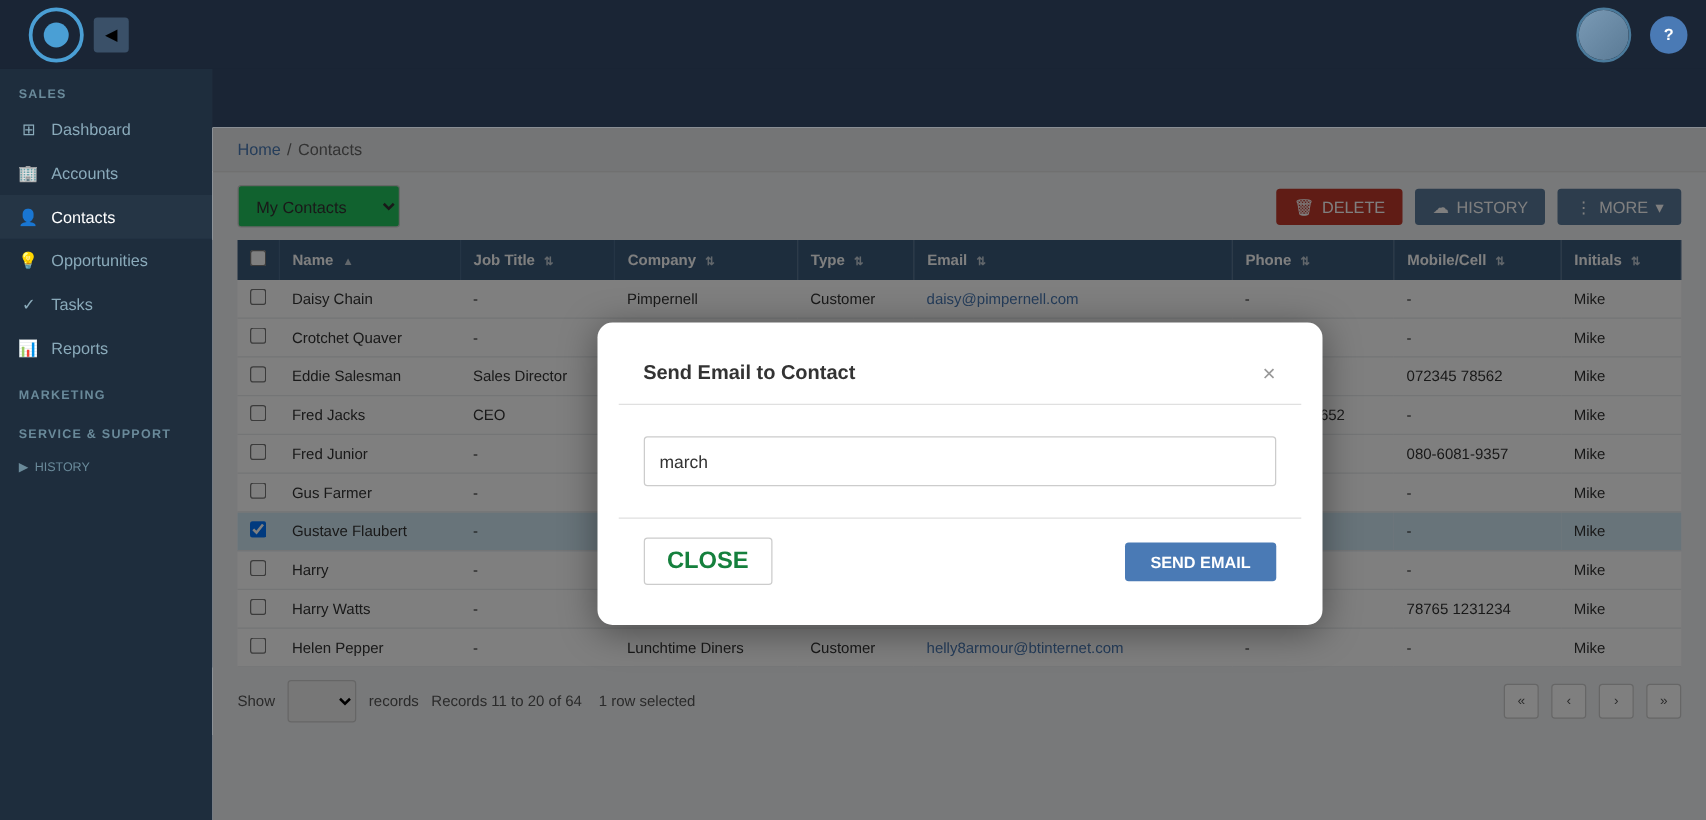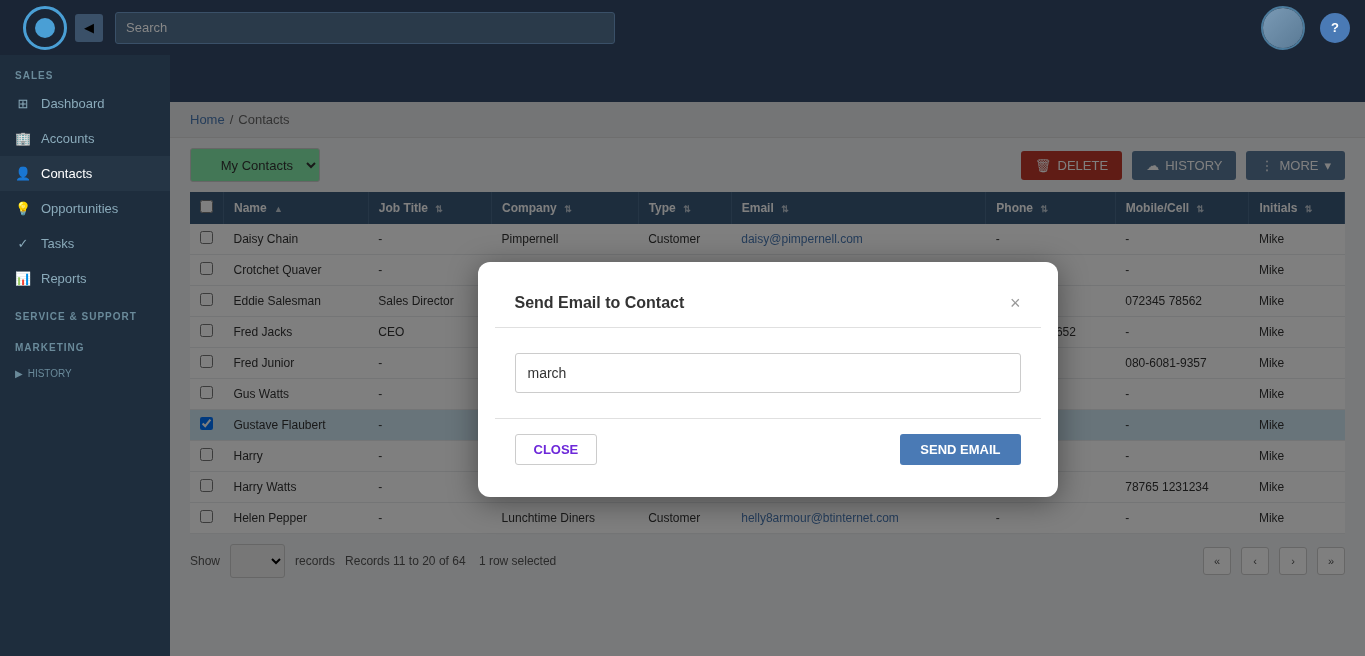--- a/index.html
+++ b/index.html
@@ -44,21 +44,21 @@
     .sidebar-item.active { color: #fff; background: #253545; }
     .sidebar-item .icon { width: 16px; text-align: center; }
     .sidebar-expand { color: #6a8a9a; font-size: 10px; padding: 10px 15px; cursor: pointer; display: flex; align-items: center; gap: 5px; }
 
     
     .content { flex: 1; background: #f0f2f4; overflow: hidden; position: relative; margin-top: 47px; }
     .breadcrumb { background: #e8eaec; padding: 10px 20px; display: flex; align-items: center; gap: 5px; color: #666; font-size: 13px; border-bottom: 1px solid #ddd; }
     .breadcrumb a { color: #4a7ab5; text-decoration: none; }
 
     .toolbar { display: flex; align-items: center; padding: 10px 20px; gap: 10px; background: #f0f2f4; }
-    .filter-select { height: 34px; padding: 0 10px; border: 1px solid #ccc; border-radius: 3px; background: #86efac; color: #333; font-size: 13px; cursor: pointer; min-width: 130px; text-align: right; }
+    .filter-select { height: 34px; padding: 0 10px; border: 1px solid #ccc; border-radius: 3px; background: #22c55e; color: #333; font-size: 13px; cursor: pointer; min-width: 130px; }
     .toolbar-spacer { flex: 1; }
     .btn-delete { background: #c0392b; color: #fff; border: none; padding: 7px 14px; border-radius: 3px; cursor: pointer; display: flex; align-items: center; gap: 6px; font-size: 13px; }
     .btn-export { background: #5a7a9a; color: #fff; border: none; padding: 7px 14px; border-radius: 3px; cursor: pointer; display: flex; align-items: center; gap: 6px; font-size: 13px; }
     .btn-more { background: #5a7a9a; color: #fff; border: none; padding: 7px 14px; border-radius: 3px; cursor: pointer; display: flex; align-items: center; gap: 6px; font-size: 13px; }
 
     
     .table-wrap { overflow: auto; padding: 0 20px; }
     table { width: 100%; border-collapse: collapse; background: #fff; font-size: 12px; }
     thead th { background: #3a5a7a; color: #fff; padding: 8px 10px; text-align: left; border-right: 1px solid #4a6a8a; white-space: nowrap; cursor: pointer; }
     thead th:first-child { width: 30px; }
@@ -92,39 +92,36 @@
     .modal-body { padding: 25px 20px; text-align: center; }
     .modal-desc { color: #555; margin-bottom: 20px; font-size: 14px; }
     .modal-input {
       width: 100%; height: 40px; border: 1px solid #ccc; border-radius: 3px;
       padding: 0 12px; font-size: 14px; color: #333;
     }
     .modal-footer {
       display: flex; align-items: center; justify-content: space-between;
       padding: 15px 20px; border-top: 1px solid #e0e0e0;
     }
-    .btn-close { background: #fff; color: #6d28d9; border: 1px solid #ccc; padding: 7px 18px; border-radius: 3px; cursor: pointer; font-size: 13px; font-weight: bold; }
+    .btn-close { background: #fff; color: #15803d; border: 1px solid #ccc; padding: 7px 18px; border-radius: 3px; cursor: pointer; font-size: 19px; font-weight: bold; }
     .btn-send-email { background: #4a7ab5; color: #fff; border: none; padding: 8px 20px; border-radius: 3px; cursor: pointer; font-size: 13px; font-weight: bold; }
 
     
     .sort-arrow { font-size: 9px; margin-left: 4px; opacity: 0.7; }
   </style>
 </head>
 <body>
 
 <div class="top-nav">
   <div class="logo">
     <div class="logo-circle">
       <div class="logo-inner"></div>
     </div>
   </div>
   <div class="nav-arrow">◀</div>
-  <div class="search-bar">
-    <span style="color:#888">Search</span>
-  </div>
   <div class="nav-right">
     <div class="avatar">
       <div class="avatar-img"></div>
     </div>
     <div class="help-btn">?</div>
   </div>
 </div>
 
 <div class="main-layout">
 
@@ -147,22 +144,22 @@
       <span>Opportunities</span>
     </div>
     <div class="sidebar-item">
       <span class="icon">✓</span>
       <span>Tasks</span>
     </div>
     <div class="sidebar-item">
       <span class="icon">📊</span>
       <span>Reports</span>
     </div>
+    <div class="sidebar-section-label">MARKETING</div>
     <div class="sidebar-section-label">SERVICE &amp; SUPPORT</div>
-    <div class="sidebar-section-label">MARKETING</div>
     <div class="sidebar-expand">
       <span>▶</span>
       <span>HISTORY</span>
     </div>
   </div>
 
   <div class="content">
 
     <div class="breadcrumb">
       <a>Home</a>
@@ -271,21 +268,21 @@
     <td>-</td>
     <td><a href="#">freddy@balls.com</a></td>
     <td>-</td>
     <td>080-6081-9357</td>
     <td>Mike</td>
   </tr>
             <tr>
     <td class="checkbox-cell">
       <input type="checkbox" style="">
     </td>
-    <td>Gus Watts</td>
+    <td>Gus Farmer</td>
     <td>-</td>
     <td>Servers Co</td>
     <td>Customer</td>
     <td>-</td>
     <td>-</td>
     <td>-</td>
     <td>Mike</td>
   </tr>
             <tr class="selected">
     <td class="checkbox-cell">

